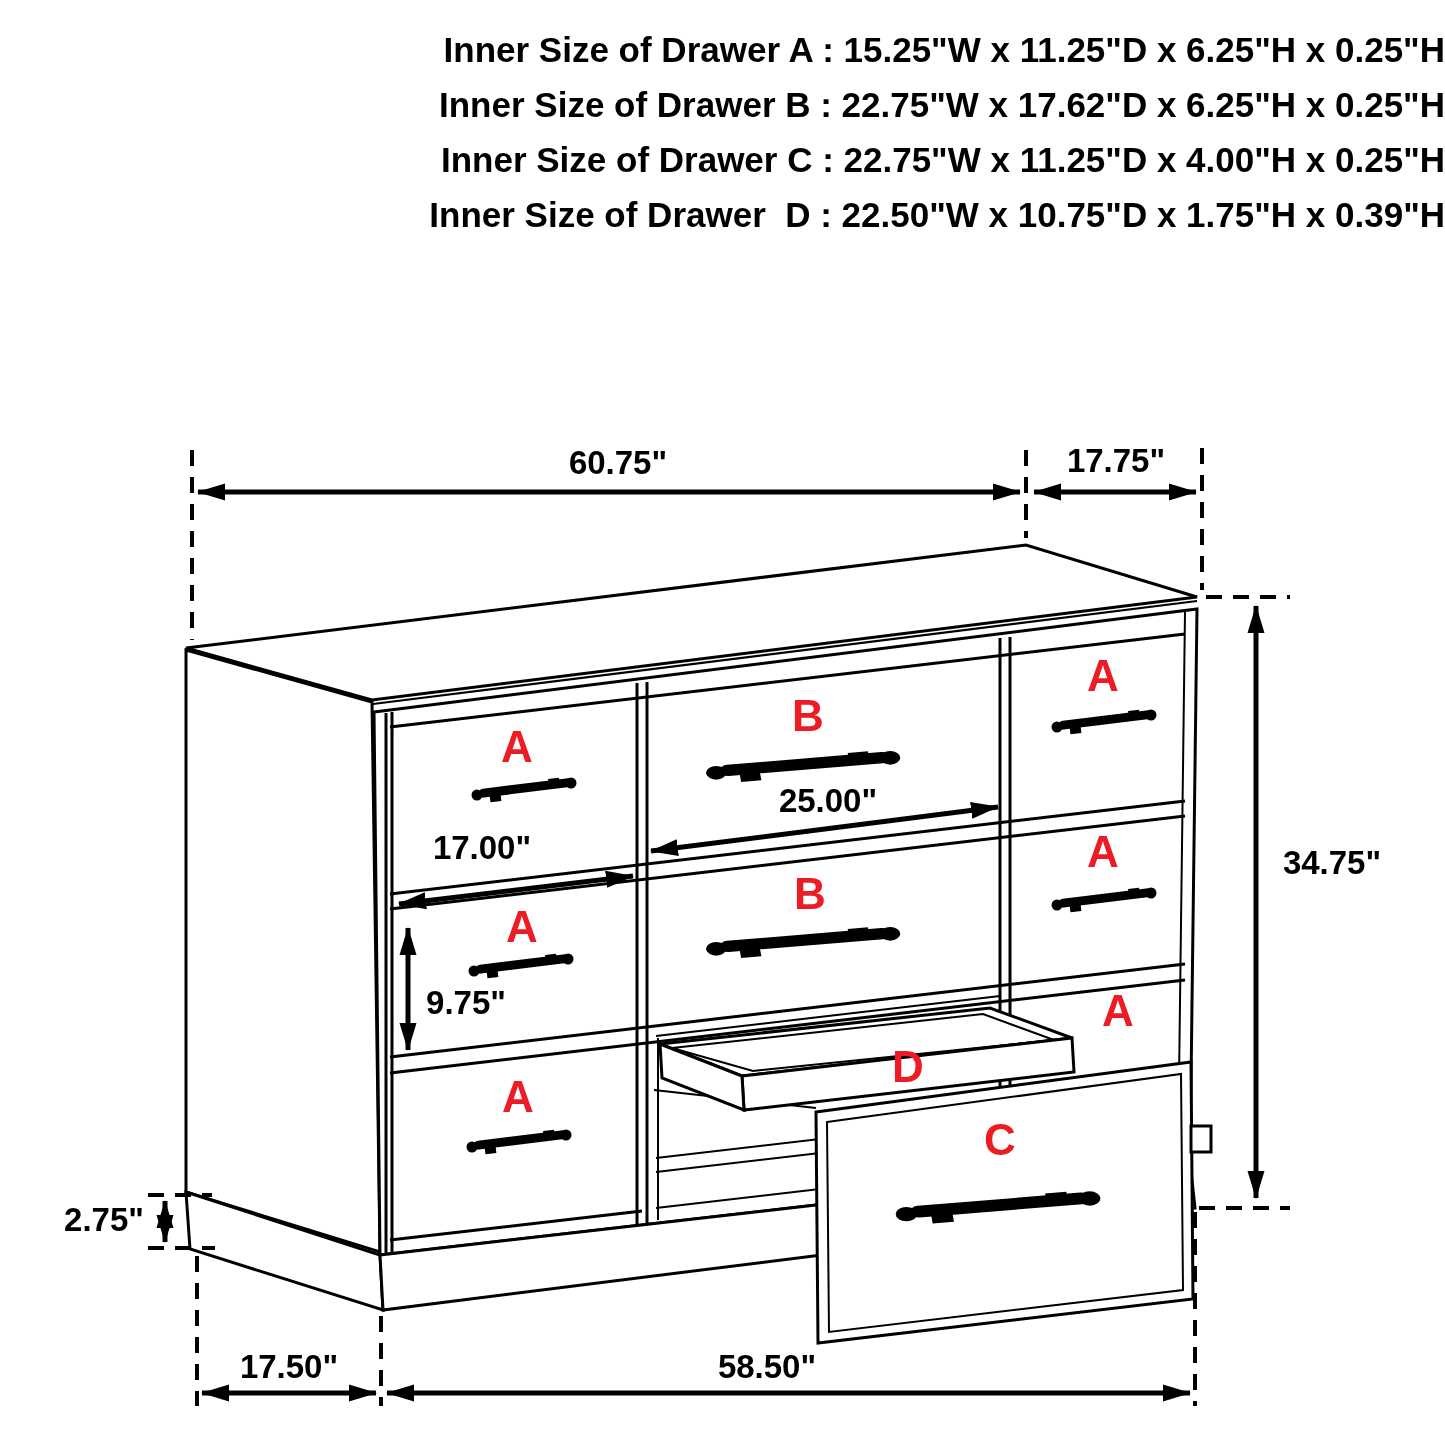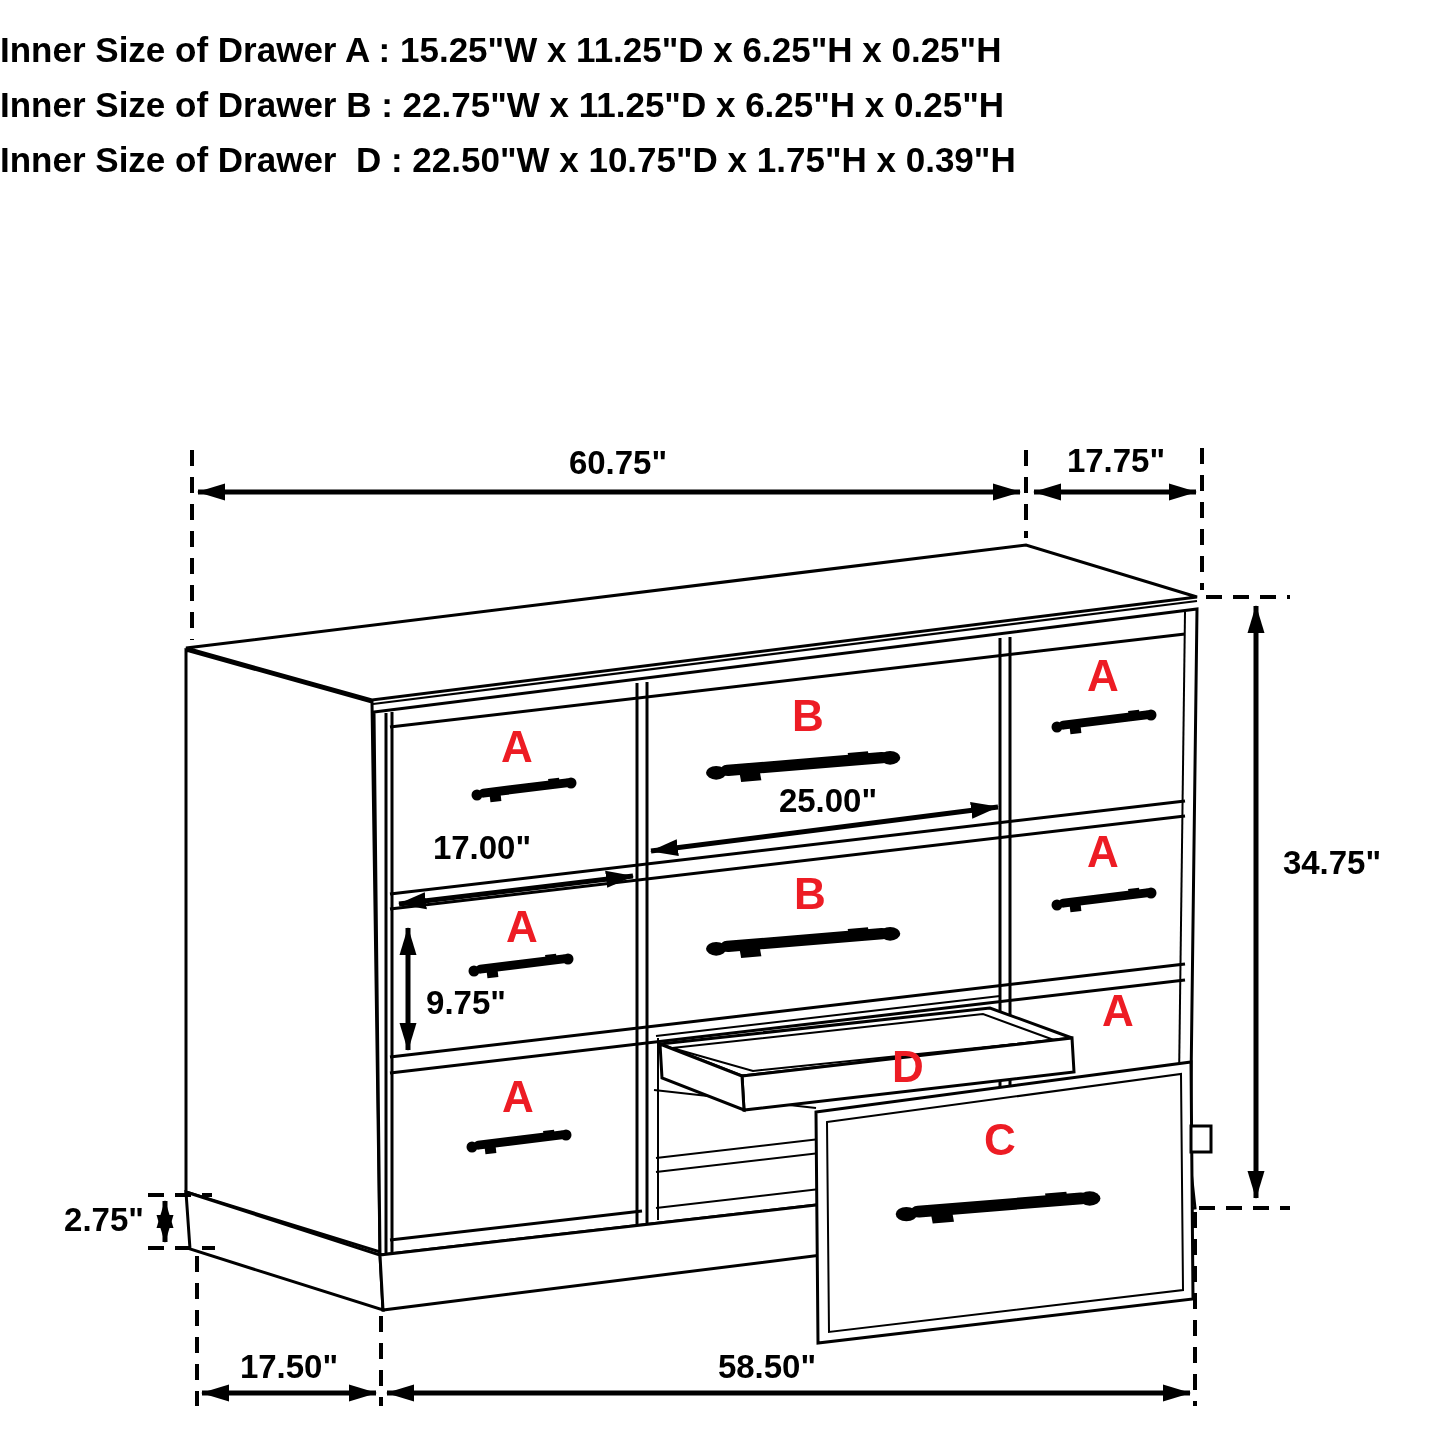--- a/index.html
+++ b/index.html
@@ -1,36 +1,37 @@
 <!DOCTYPE html>
 <html><head>
 <meta charset="utf-8">
 <style>
   html,body{margin:0;padding:0;background:#fff;}
   .canvas{position:relative;width:1445px;height:1445px;background:#fff;overflow:hidden;
           font-family:"Liberation Sans",sans-serif;}
-  .hdr{position:absolute;top:22px;left:0;right:0;text-align:left;color:#000;}
+  .hdr{position:absolute;top:22px;left:0;right:0;text-align:right;color:#000;}
   .hdr div{font-size:35px;font-weight:bold;line-height:55px;white-space:pre-wrap;}
   svg{position:absolute;left:0;top:0;}
   .ln{stroke:#000;stroke-width:3;fill:none;}
   .fw{stroke:#000;stroke-width:3;fill:#fff;}
   .thin{stroke:#000;stroke-width:2;fill:none;}
   .dimline{stroke:#000;stroke-width:5;fill:none;}
   .dash{stroke:#000;stroke-width:4;fill:none;stroke-dasharray:16 11;}
   .dimtxt{font-size:33px;font-weight:bold;fill:#000;text-anchor:middle;}
   .redlbl{font-size:44px;font-weight:bold;text-anchor:middle;}
 </style>
 </head>
 <body>
 
 <div class="canvas">
 
   <div class="hdr">
     <div>Inner Size of Drawer A : 15.25"W x 11.25"D x 6.25"H x 0.25"H</div>
-    <div>Inner Size of Drawer B : 22.75"W x 11.25"D x 6.25"H x 0.25"H</div>
+    <div>Inner Size of Drawer B : 22.75"W x 17.62"D x 6.25"H x 0.25"H</div>
+    <div>Inner Size of Drawer C : 22.75"W x 11.25"D x 4.00"H x 0.25"H</div>
     <div>Inner Size of Drawer  D : 22.50"W x 10.75"D x 1.75"H x 0.39"H</div>
   </div>
 
   <svg width="1445" height="1445" viewBox="0 0 1445 1445">
     <defs>
       <marker id="arr" markerWidth="28" markerHeight="20" refX="27" refY="10" orient="auto-start-reverse" markerUnits="userSpaceOnUse">
         <path d="M28,10 L0,1.5 L0,18.5 Z" fill="#000"></path>
       </marker>
       <g id="handle">
         <rect x="-46" y="-4.5" width="92" height="9" rx="4" transform="rotate(-7)" fill="#000"></rect>

